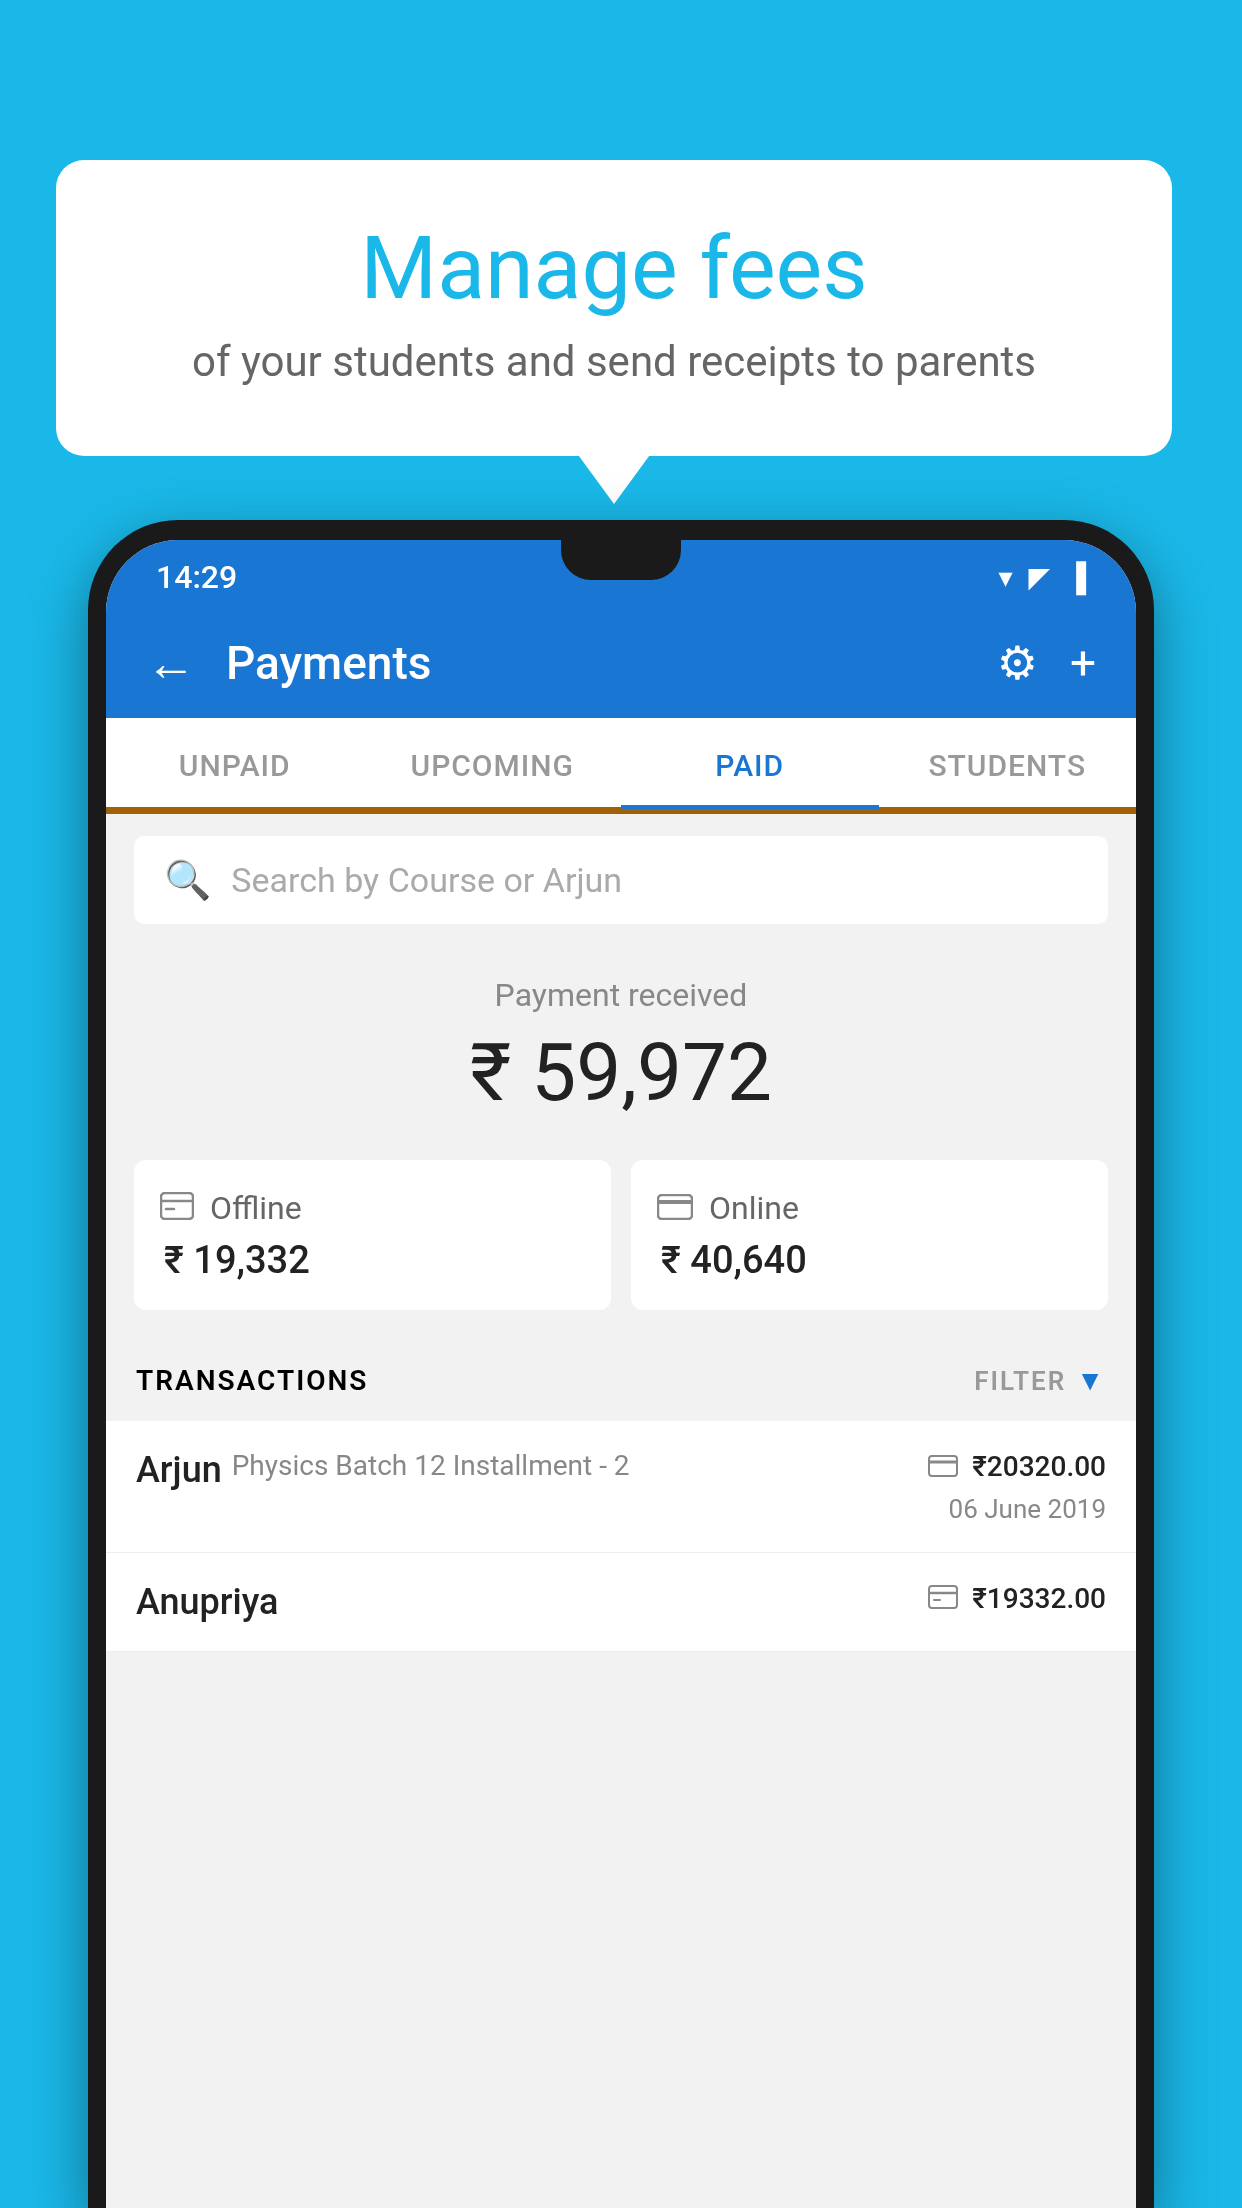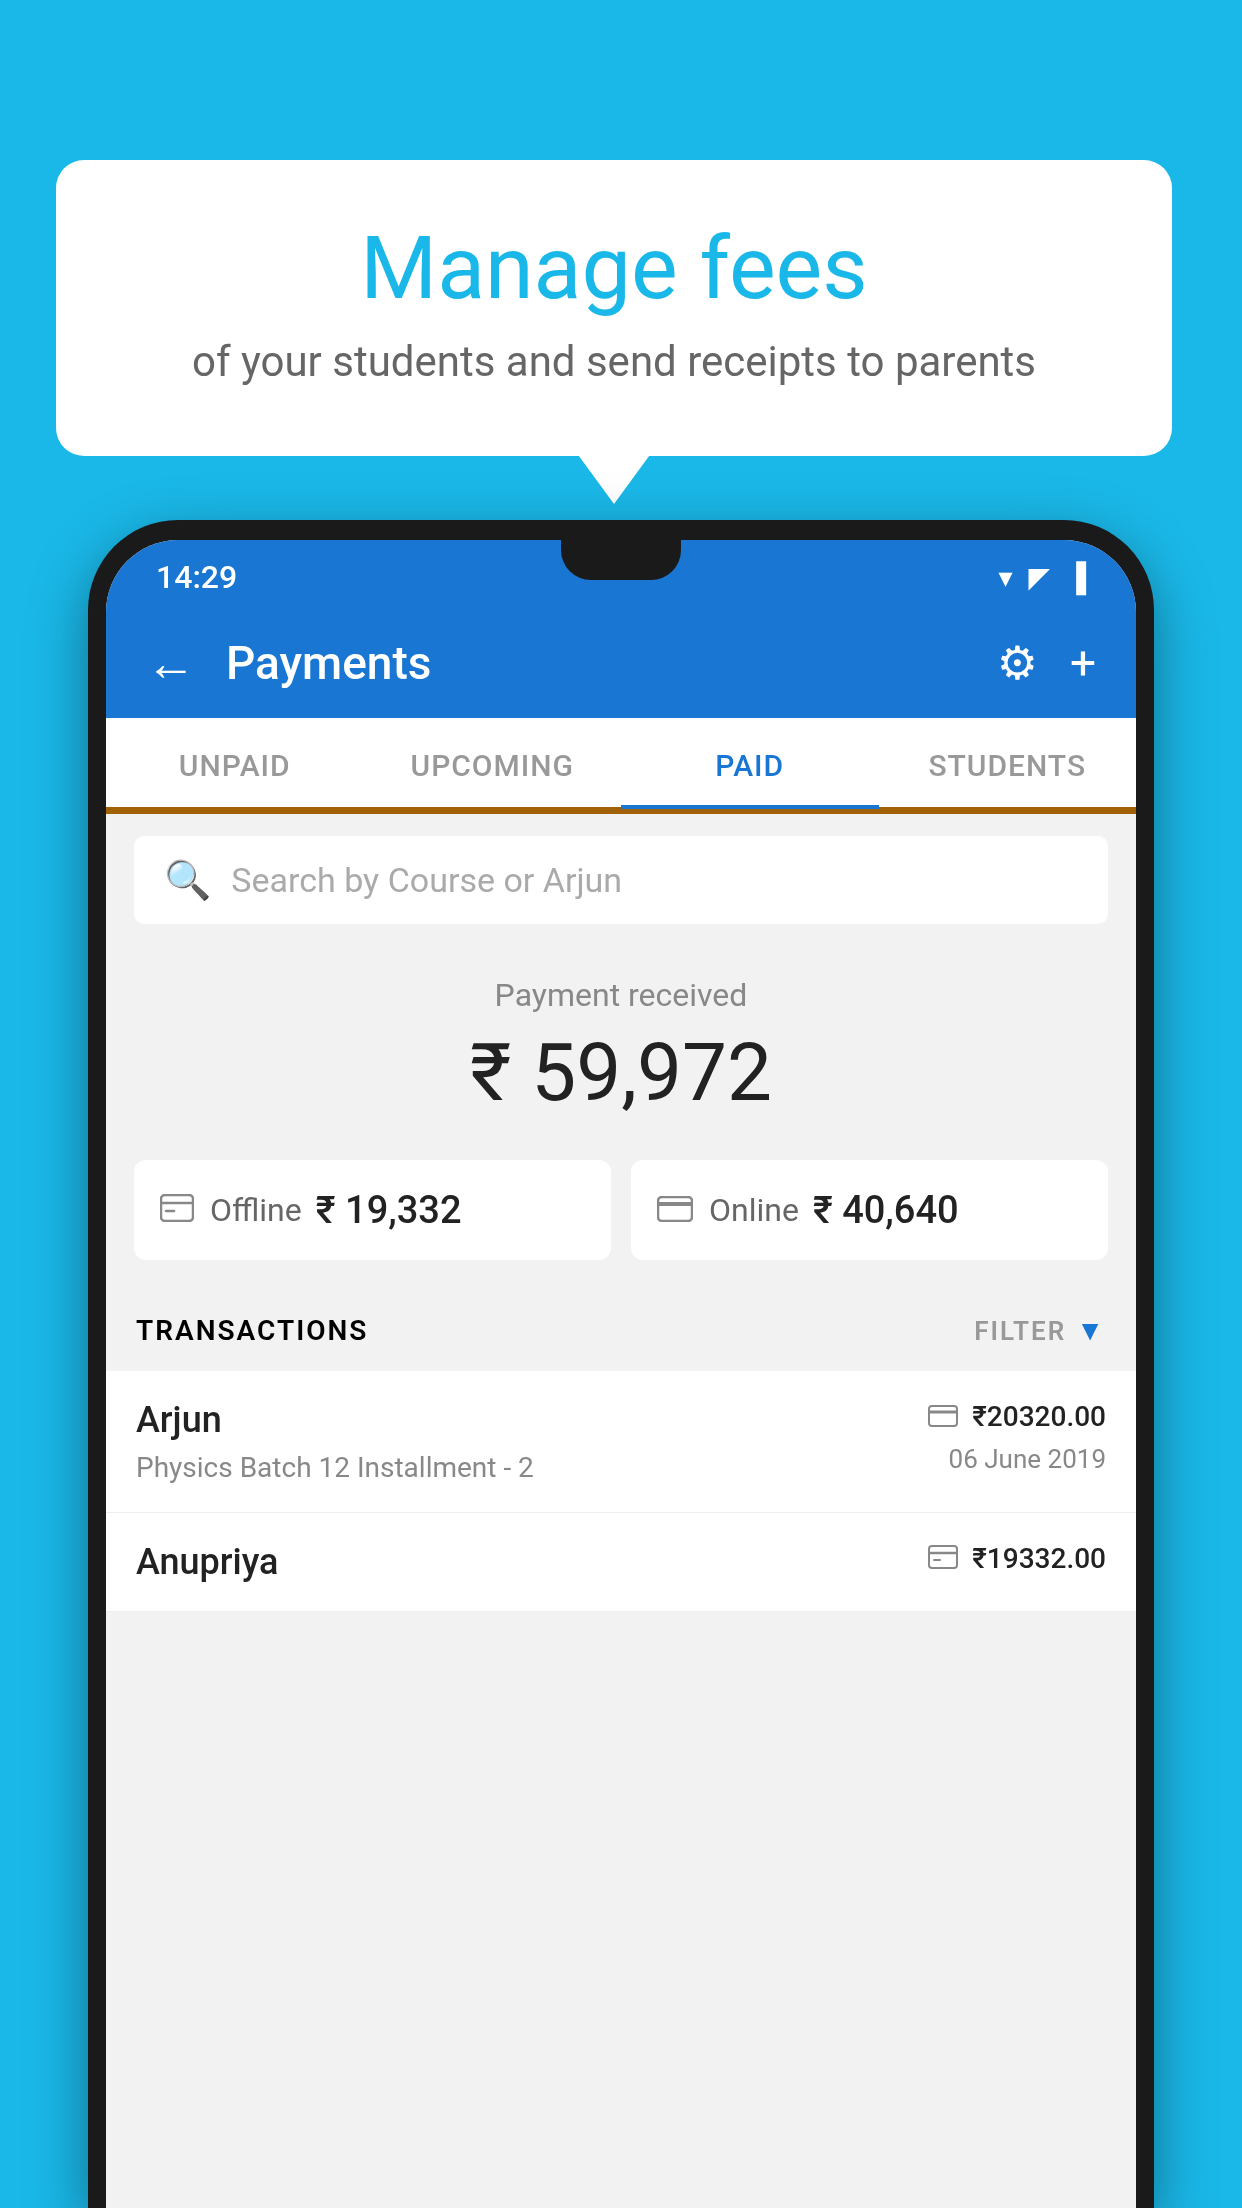--- a/index.html
+++ b/index.html
@@ -238,20 +238,21 @@
       padding: 0 28px 30px;
       background: #f2f2f2;
     }
 
     .payment-card {
       flex: 1;
       background: #fff;
       border-radius: 12px;
       padding: 28px 26px;
       display: flex;
+      flex-direction: column;
       gap: 10px;
     }
 
     .payment-card-header {
       display: flex;
       align-items: center;
       gap: 16px;
     }
 
     .payment-card-icon {
@@ -307,21 +308,21 @@
       background: #fff;
       padding: 28px 30px;
       border-bottom: 1px solid #eee;
       display: flex;
       justify-content: space-between;
       align-items: flex-start;
     }
 
     .transaction-left {
       display: flex;
-      flex-direction: column;
+      flex-direction: row;
       gap: 10px;
     }
 
     .transaction-name {
       font-size: 36px;
       font-weight: 500;
       color: #222;
     }
 
     .transaction-desc {

